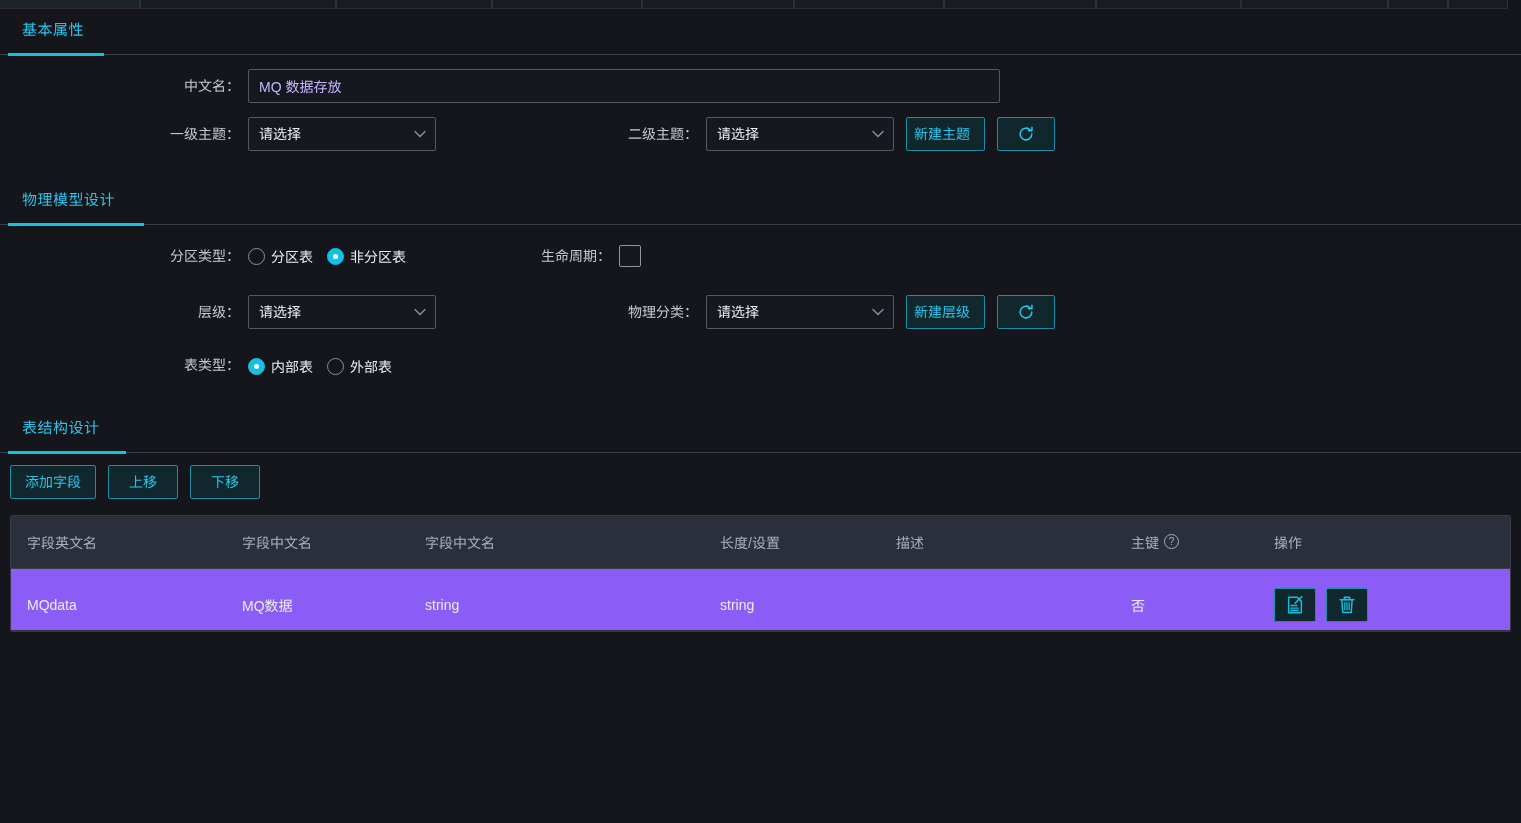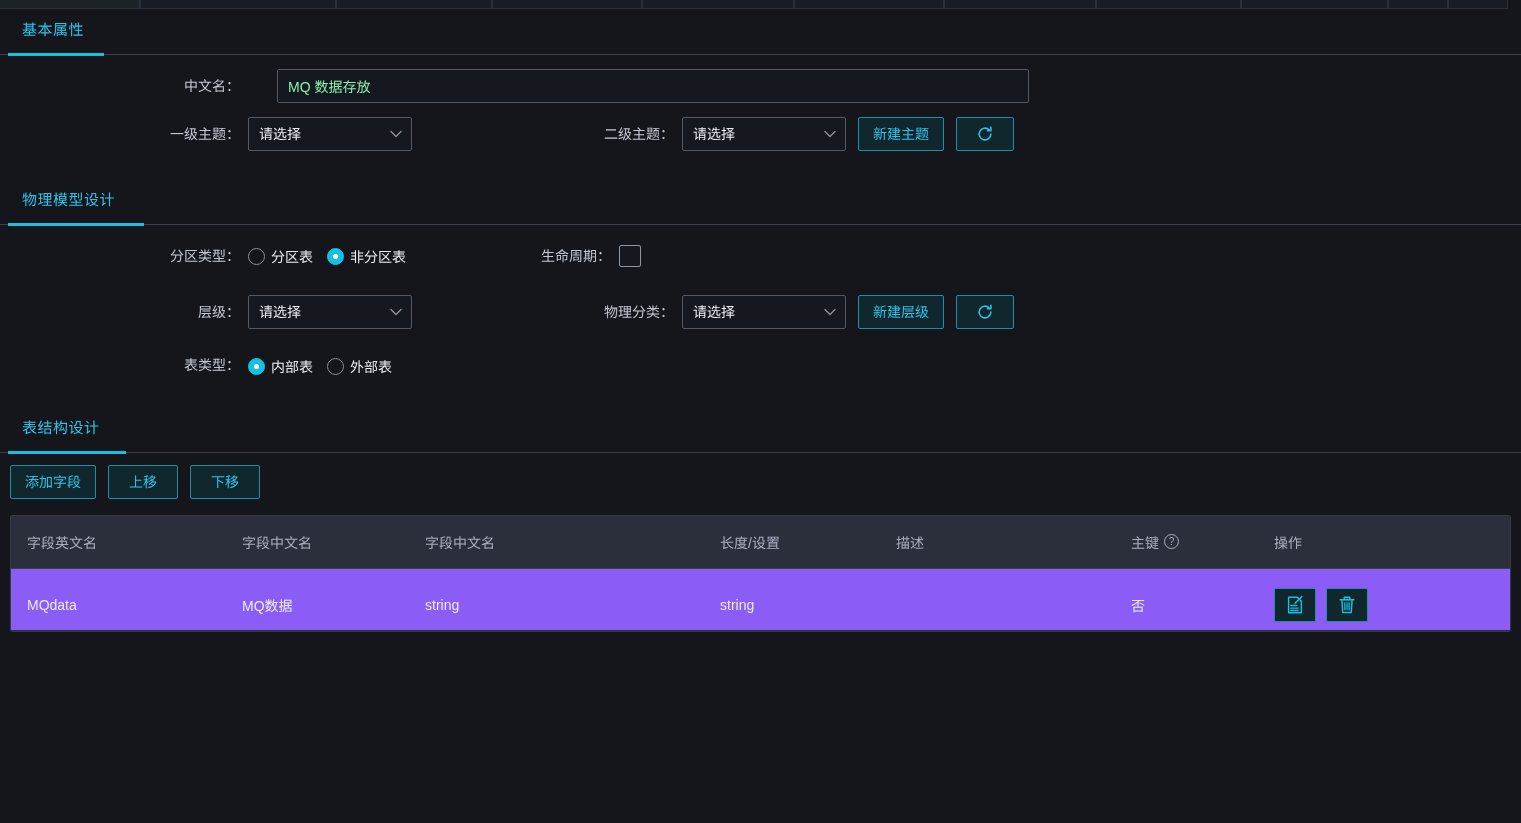--- a/index.html
+++ b/index.html
@@ -92,45 +92,44 @@
     line-height: 34px;
     flex: 0 0 auto;
     white-space: nowrap;
   }
 
   .txt-input {
     width: 752px;
     height: 34px;
     background: #16181f;
     border: 1px solid #545963;
-    color: #86efac;
+    color: #c4b5fd;
     font-size: 14px;
     padding: 7px 10px;
     font-family: inherit;
     outline: none;
     border-radius: 2px;
-    margin-left: 29px;
   }
   .txt-area {
     width: 752px;
     height: 100px;
     background: #16181f;
     border: 1px solid #545963;
     color: #e9ecf1;
     font-size: 14px;
     padding: 6px 10px;
     font-family: inherit;
     resize: none;
     outline: none;
     border-radius: 2px;
   }
 
   .select {
     position: relative;
-    width: 164px;
+    width: 188px;
     height: 34px;
     background: #16181f;
     border: 1px solid #545963;
     border-radius: 2px;
     font-size: 14px;
     color: #e9ecf1;
     line-height: 32px;
     padding: 0 28px 0 10px;
     cursor: pointer;
     flex: 0 0 auto;
@@ -162,21 +161,21 @@
   }
   .btn.icon-btn {
     min-width: 58px;
     padding: 0;
     display: flex;
     align-items: center;
     justify-content: center;
   }
   .btn.icon-btn svg { display: block; }
 
-  .gap-l { margin-left: 12px; }
+  .gap-l { margin-left: 12px; padding-left: 7px; }
 
   .right-label {
     width: 100px;
     text-align: right;
     padding-right: 8px;
     font-size: 14px;
     color: #c3c7d1;
     line-height: 34px;
     flex: 0 0 auto;
     white-space: nowrap;

